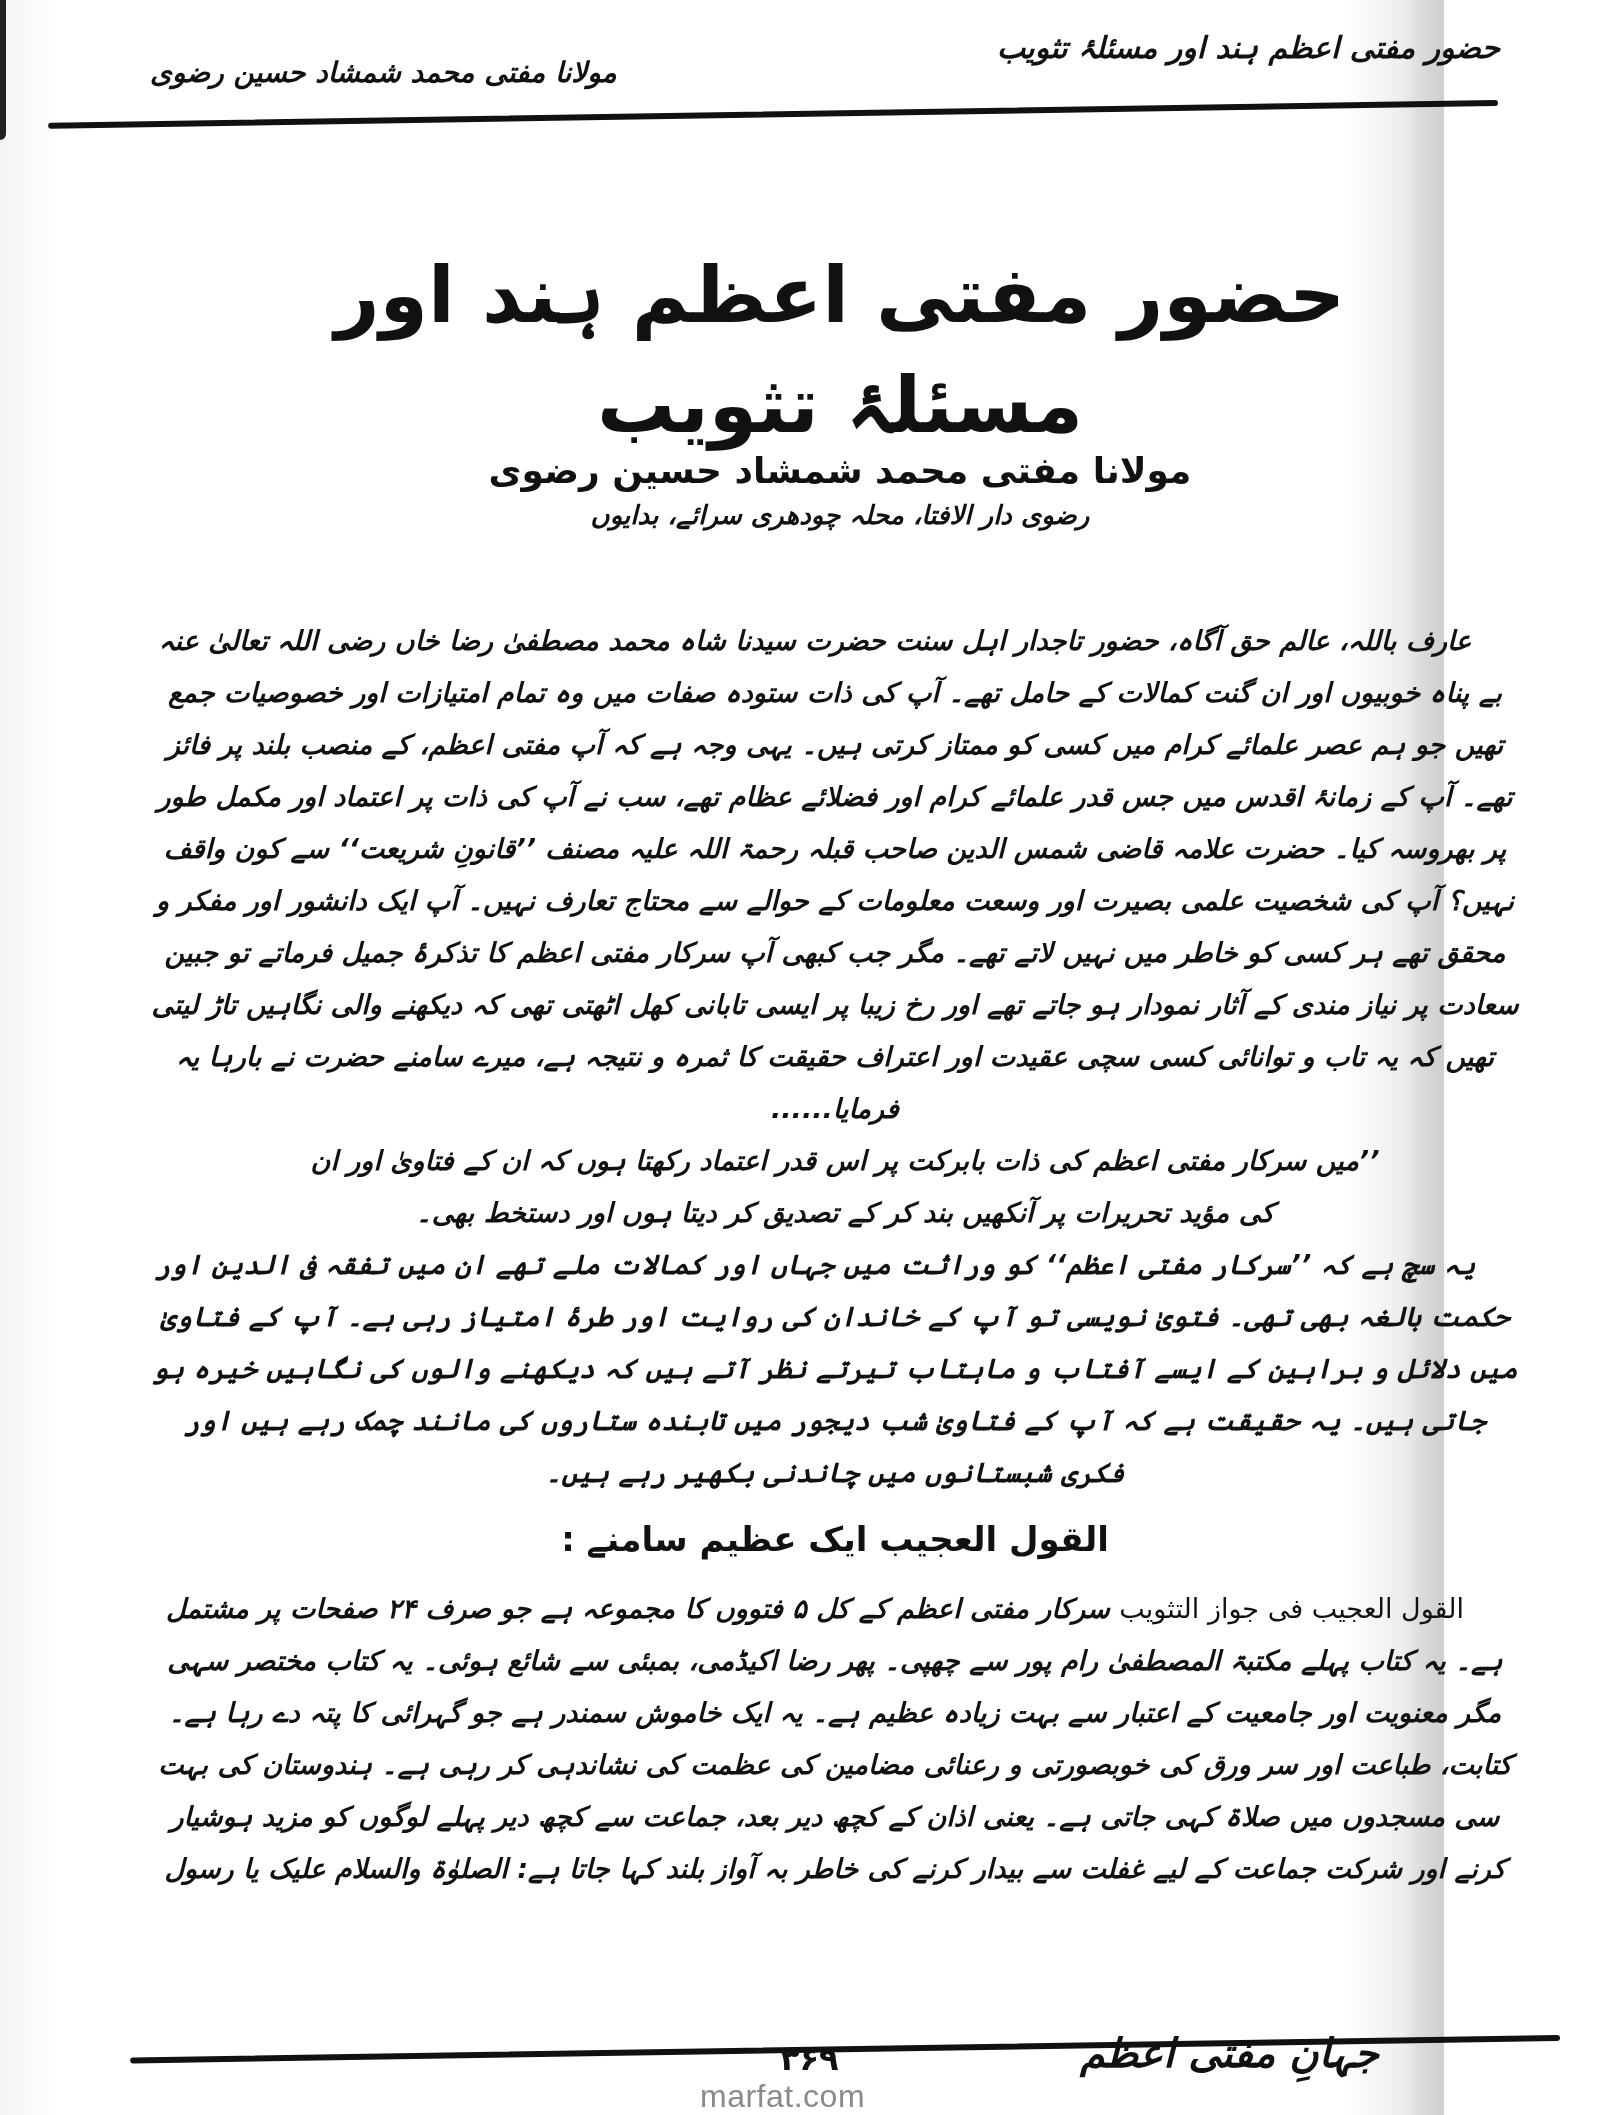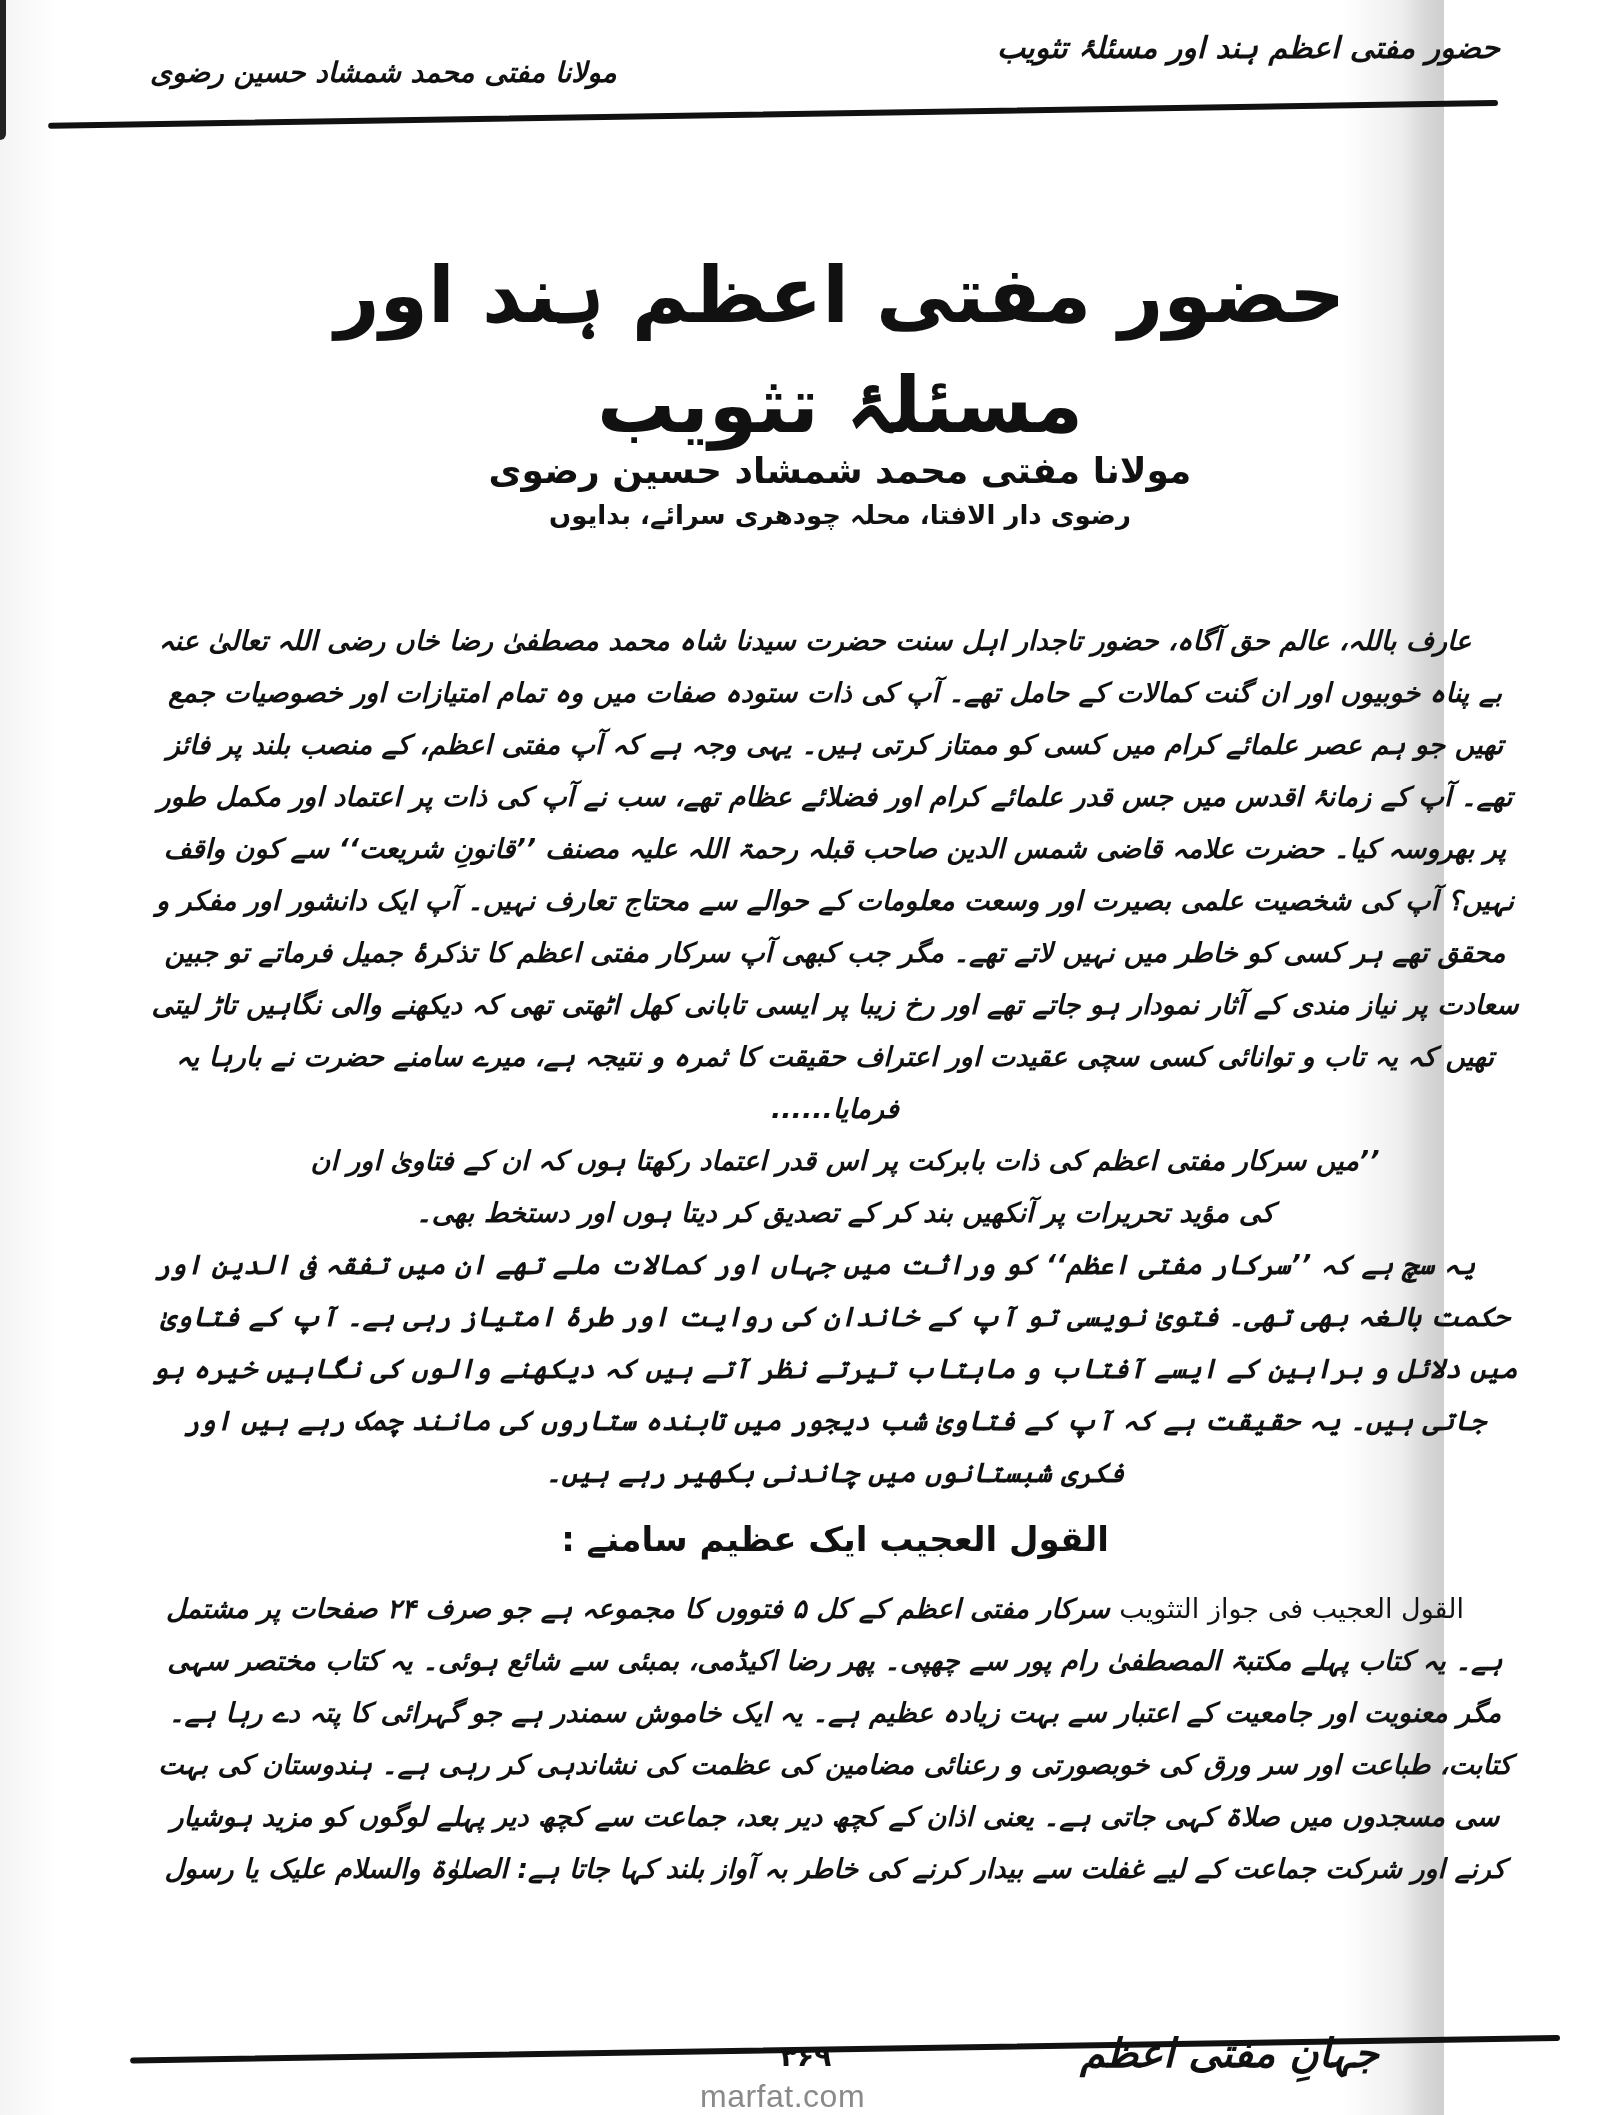--- a/index.html
+++ b/index.html
@@ -96,20 +96,21 @@
     }
     .affiliation {
       position: absolute;
       left: 300px;
       top: 500px;
       width: 1080px;
       direction: rtl;
       text-align: center;
       font-size: 26px;
       font-weight: bold;
+      font-style: italic;
     }
 
     
     .body-text {
       position: absolute;
       left: 150px;
       top: 615px;
       width: 1370px;
       direction: rtl;
       text-align: justify;
@@ -159,21 +160,21 @@
       top: 2030px;
       direction: rtl;
       font-size: 40px;
       font-weight: bold;
       font-style: italic;
     }
     .page-number {
       position: absolute;
       left: 780px;
       top: 2040px;
-      font-size: 28px;
+      font-size: 32px;
       font-weight: bold;
     }
     .watermark {
       position: absolute;
       left: 700px;
       top: 2078px;
       font-family: "Liberation Sans", sans-serif;
       font-size: 32px;
       color: #8a8a8a;
       letter-spacing: 0.5px;

